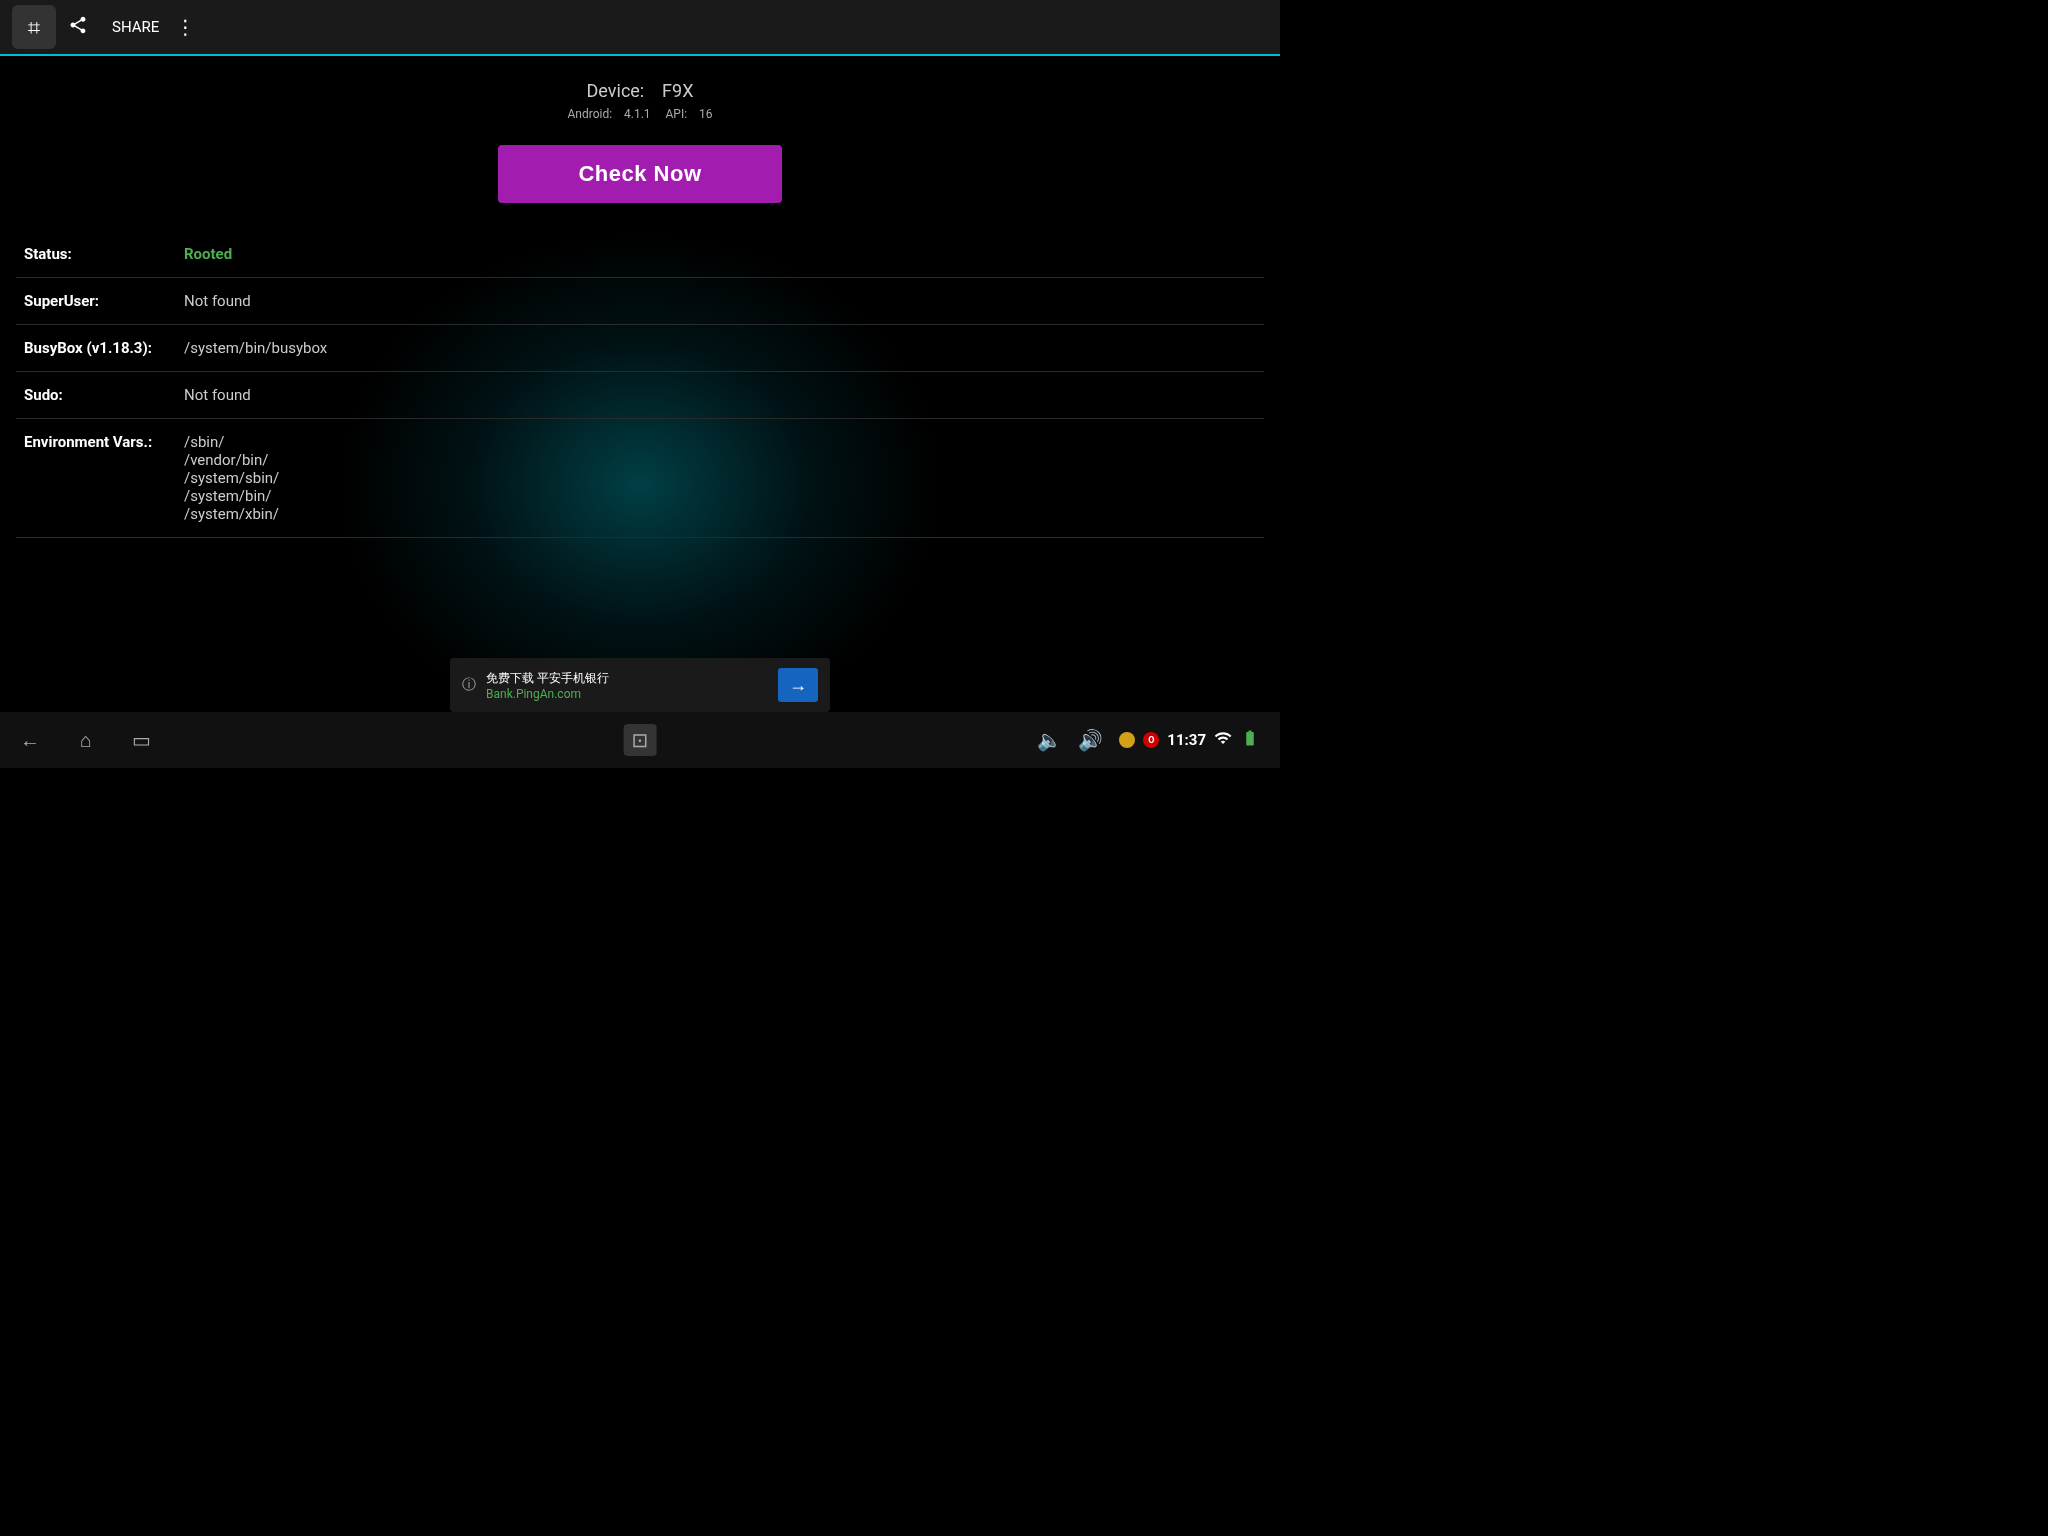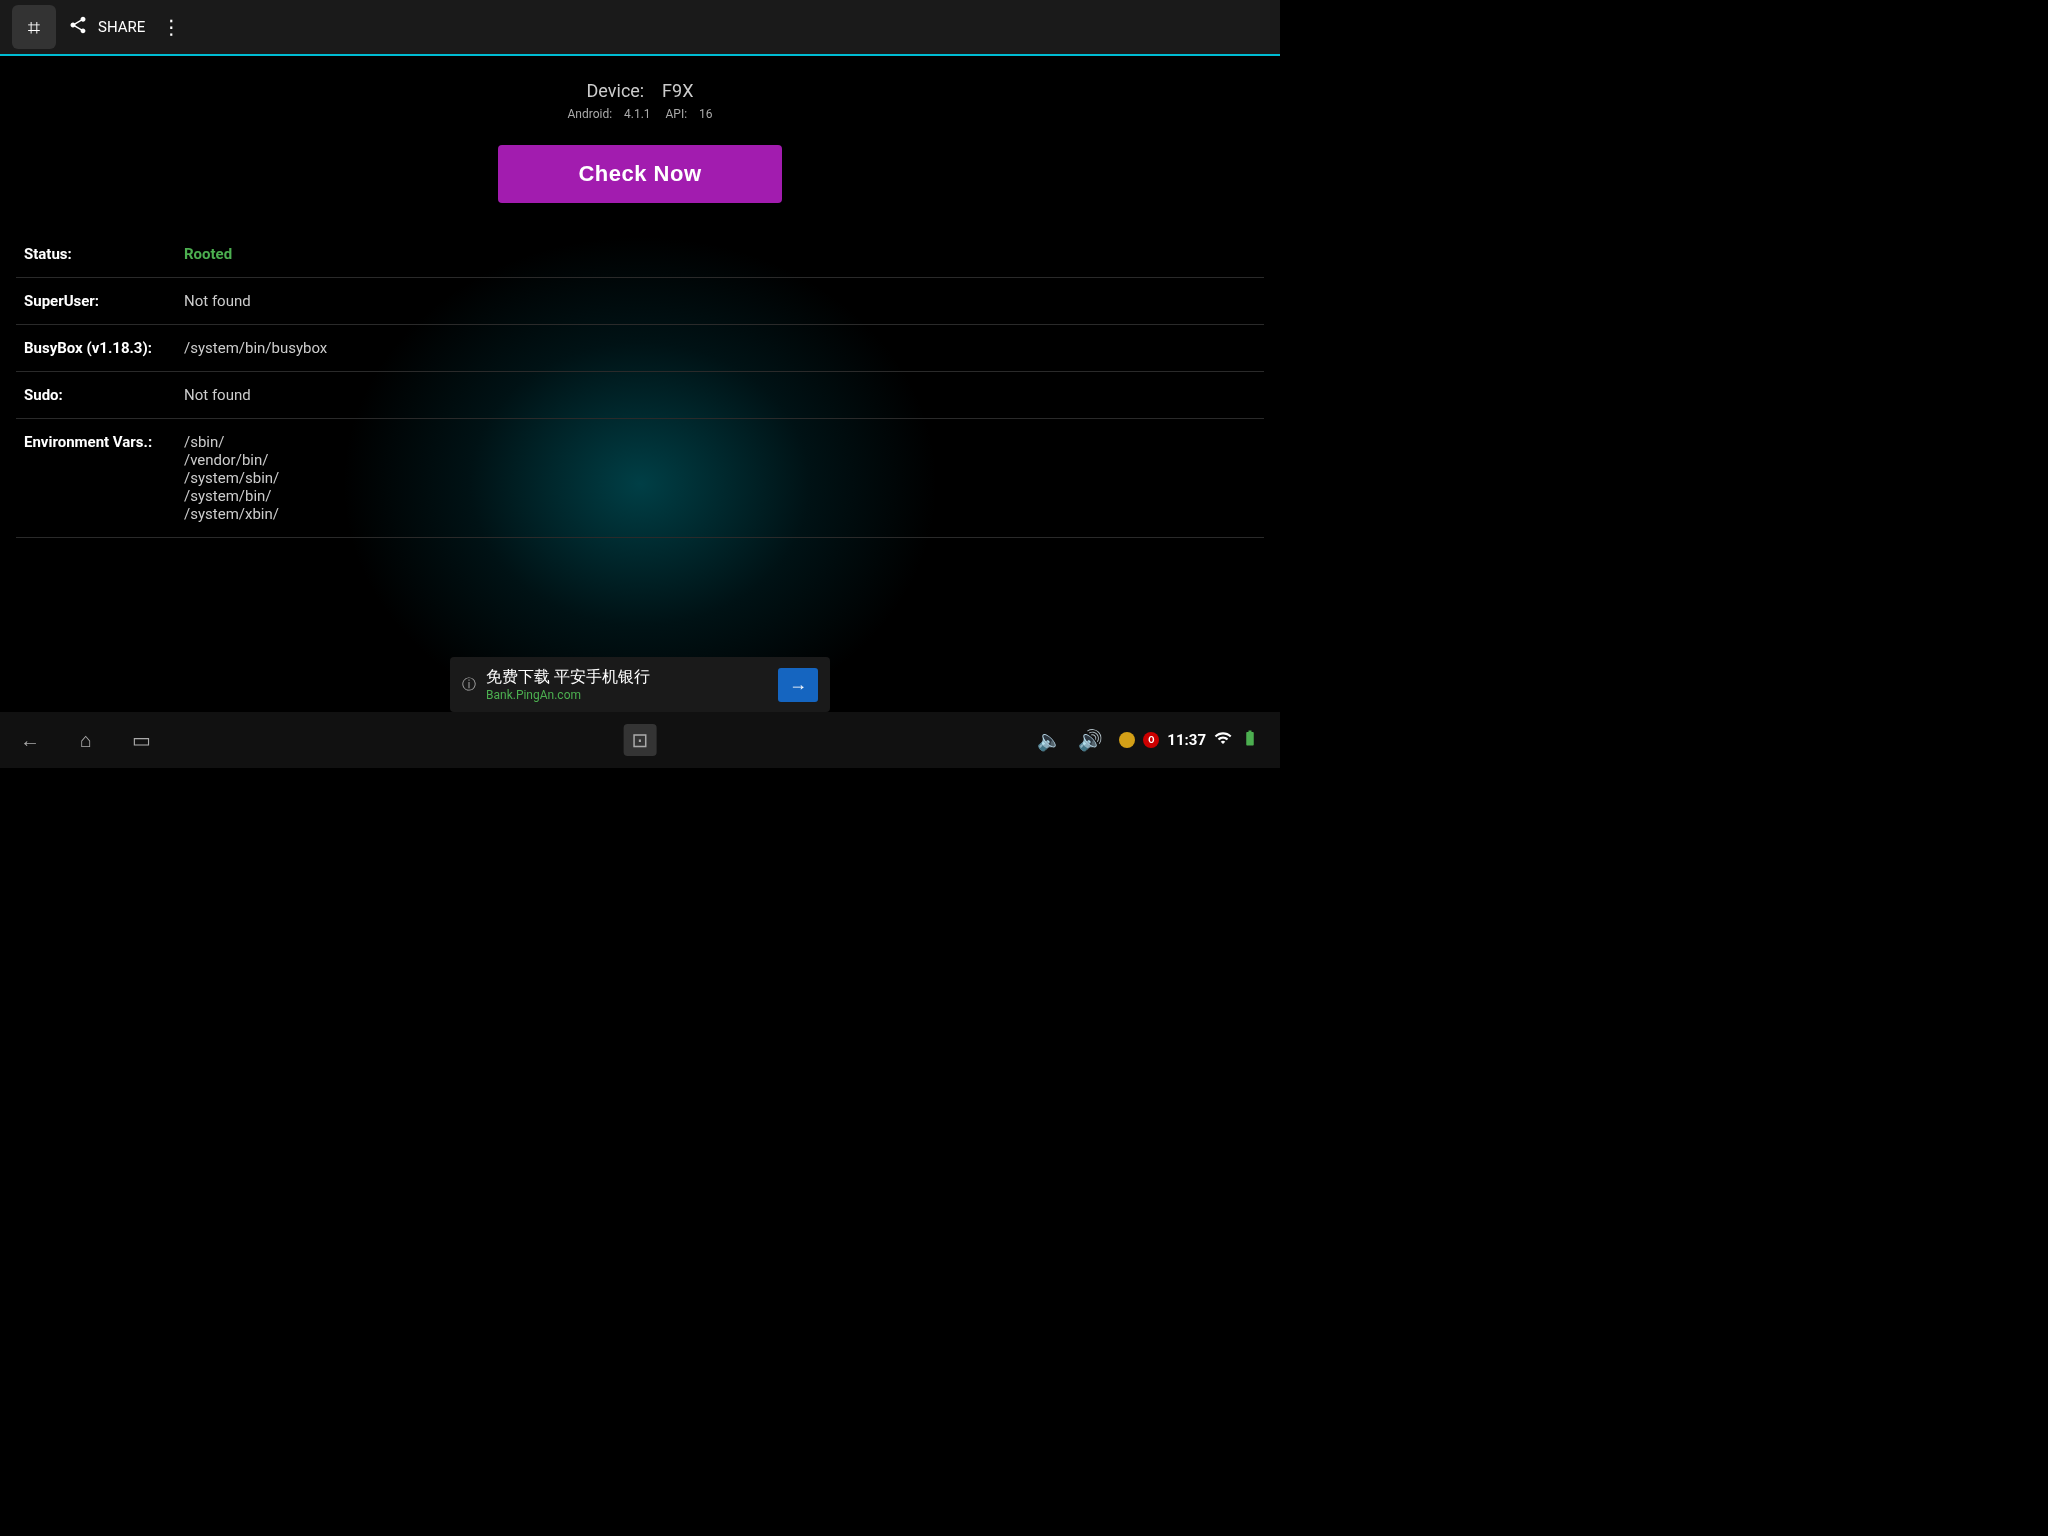--- a/index.html
+++ b/index.html
@@ -51,21 +51,21 @@
     }
     .app-title {
       font-size: 20px;
       font-weight: 400;
       color: #fff;
       flex: 1;
     }
     .share-btn {
       display: flex;
       align-items: center;
-      gap: 10px;
+      gap: 24px;
       color: #fff;
       font-size: 15px;
       margin-right: 16px;
       cursor: pointer;
     }
     .share-icon {
       font-size: 18px;
     }
     .overflow-icon {
       font-size: 20px;
@@ -154,21 +154,21 @@
     }
     .ad-info-icon {
       color: #aaa;
       font-size: 14px;
       flex-shrink: 0;
     }
     .ad-text {
       flex: 1;
     }
     .ad-title {
-      font-size: 16px;
+      font-size: 12px;
       color: #fff;
     }
     .ad-url {
       font-size: 12px;
       color: #4caf50;
     }
     .ad-arrow-btn {
       background: #1565c0;
       border: none;
       border-radius: 3px;

